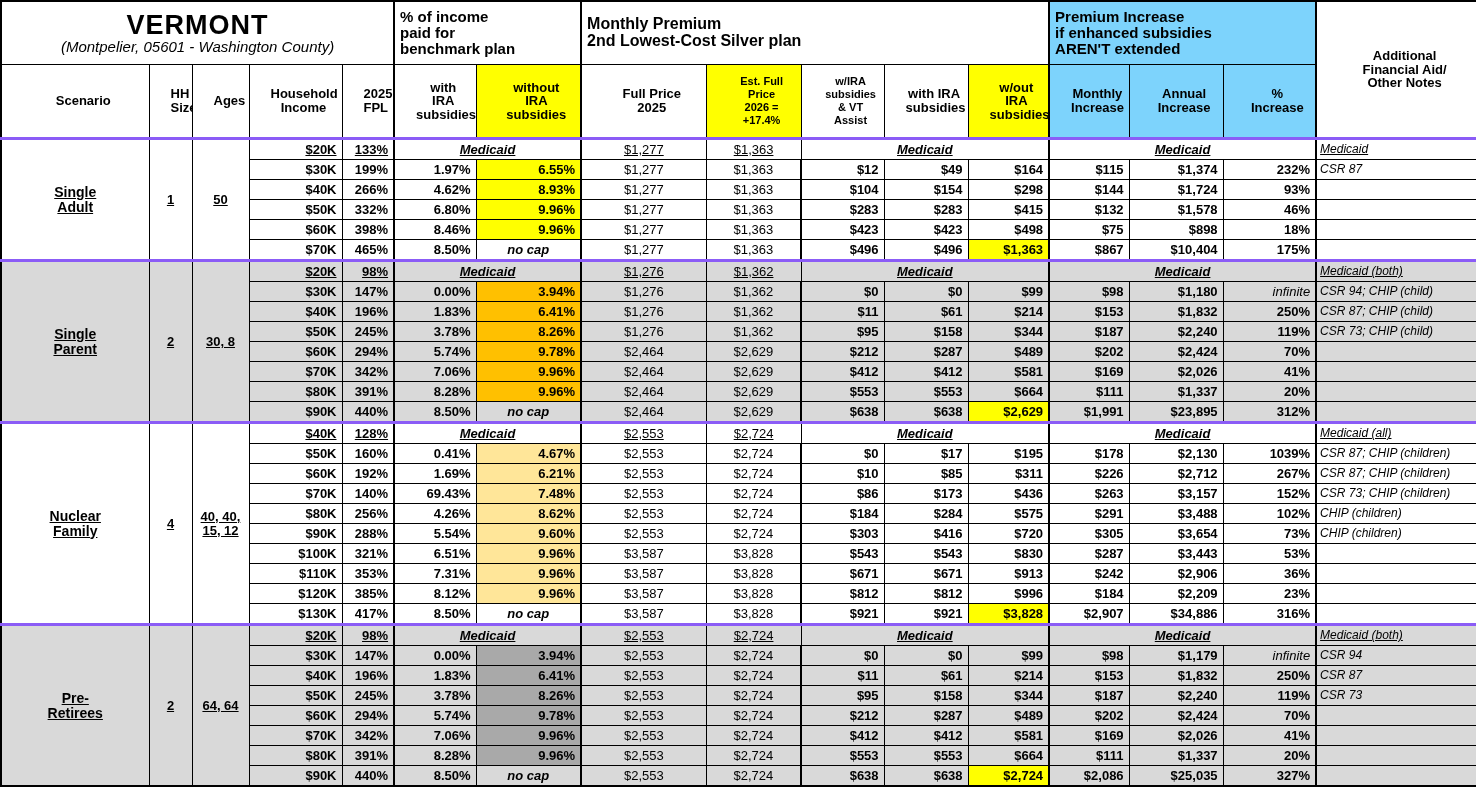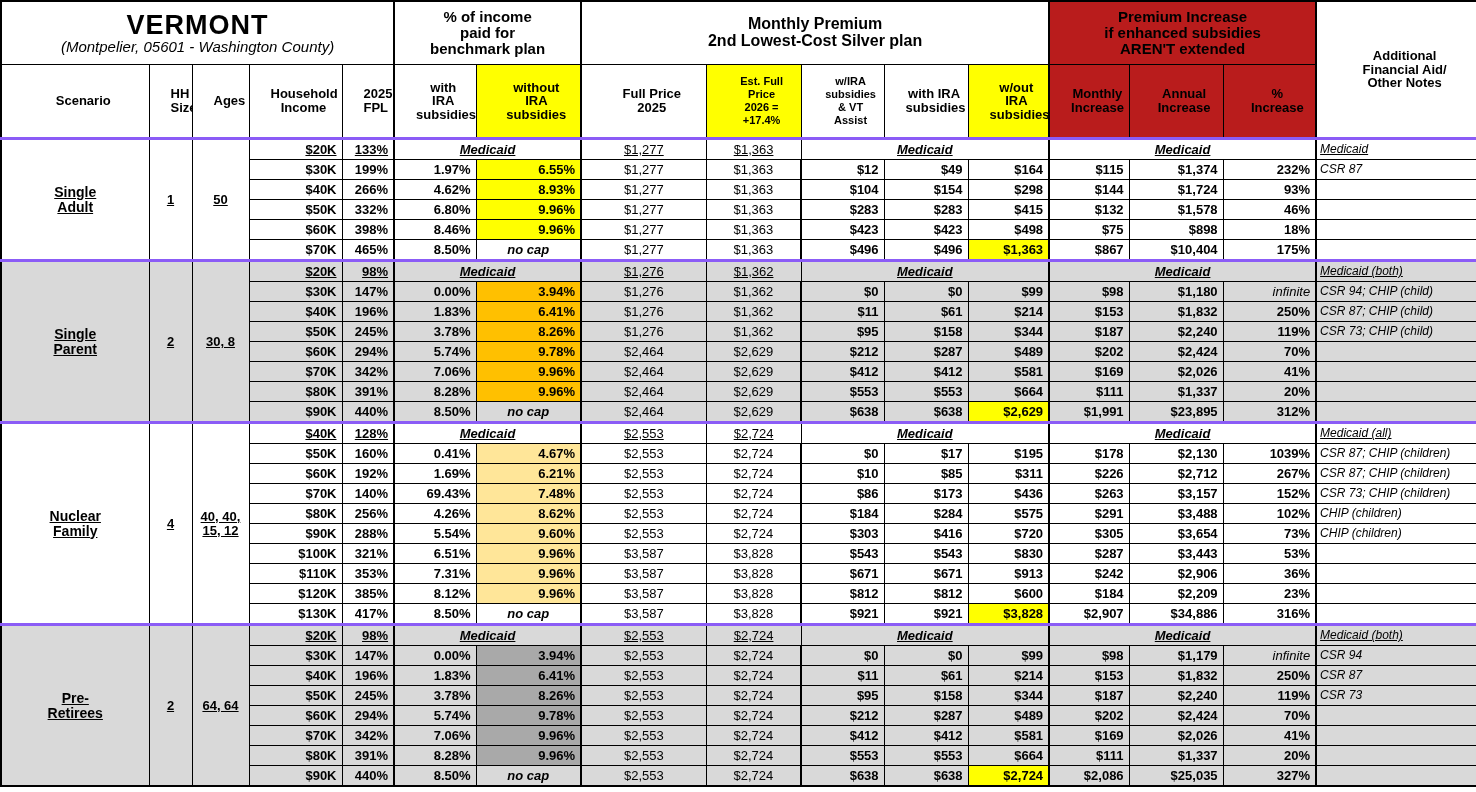--- a/index.html
+++ b/index.html
@@ -9,29 +9,29 @@
   td { border:1px solid #000; padding:0 5px; font-size:13px; height:19px;
        line-height:1.05; overflow:hidden; vertical-align:middle; color:#000; }
   .b { font-weight:bold; }
   .i { font-style:italic; }
   .r { text-align:right; }
   .c { text-align:center; }
   .l { text-align:left; }
   .pl { white-space:pre-line; }
   .shade { background:#D9D9D9; }
   .yellow { background:#FFFF00; }
-  .orange { background:#b91c1c;margin-top:16px; }
+  .orange { background:#7dd3fc;margin-top:16px; }
   .gl { border-left:2px solid #000; }
   .gt td, td.gt { border-top:3px solid #8b5cf6;text-decoration:underline; }
   .hb { border-bottom:2px solid #000; }
   .h1td { height:62px; }
   .h2td { height:72px; }
   .title-state { font-size:27px; font-weight:bold; display:block; letter-spacing:1px; }
   .title-sub { font-size:15px; font-style:italic; display:block; }
-  .gh { font-size:15px; font-weight:bold; text-align:center; }
+  .gh { font-size:15px; font-weight:bold; }
   .gh-mp { font-size:16px;margin-left:32px; }
   .colh { font-size:13px; font-weight:bold; text-align:center;padding-left:21px; }
   .colh-sm { font-size:11px; line-height:1.2; }
   .note-cell { font-size:12px; font-style:italic; padding:0 3px; }
   .scn { font-size:14px; }
 </style>
 </head>
 <body>
 
 <div class="wrap">
@@ -440,21 +440,21 @@
         </tr>
         <tr>
           <td class="b r">$120K</td>
           <td class="b r">385%</td>
           <td class="b r gl">8.12%</td>
           <td class="b r" style="background: rgb(255, 230, 153);">9.96%</td>
           <td class="c gl">$3,587</td>
           <td class="c">$3,828</td>
           <td class="b r gl">$812</td>
           <td class="b r">$812</td>
-          <td class="b r">$600</td>
+          <td class="b r">$996</td>
           <td class="b r gl">$184</td>
           <td class="b r">$2,209</td>
           <td class="b r">23%</td>
           <td class="i l gl note-cell"></td>
         </tr>
         <tr>
           <td class="b r">$130K</td>
           <td class="b r">417%</td>
           <td class="b r gl">8.50%</td>
           <td class="b c i">no cap</td>

